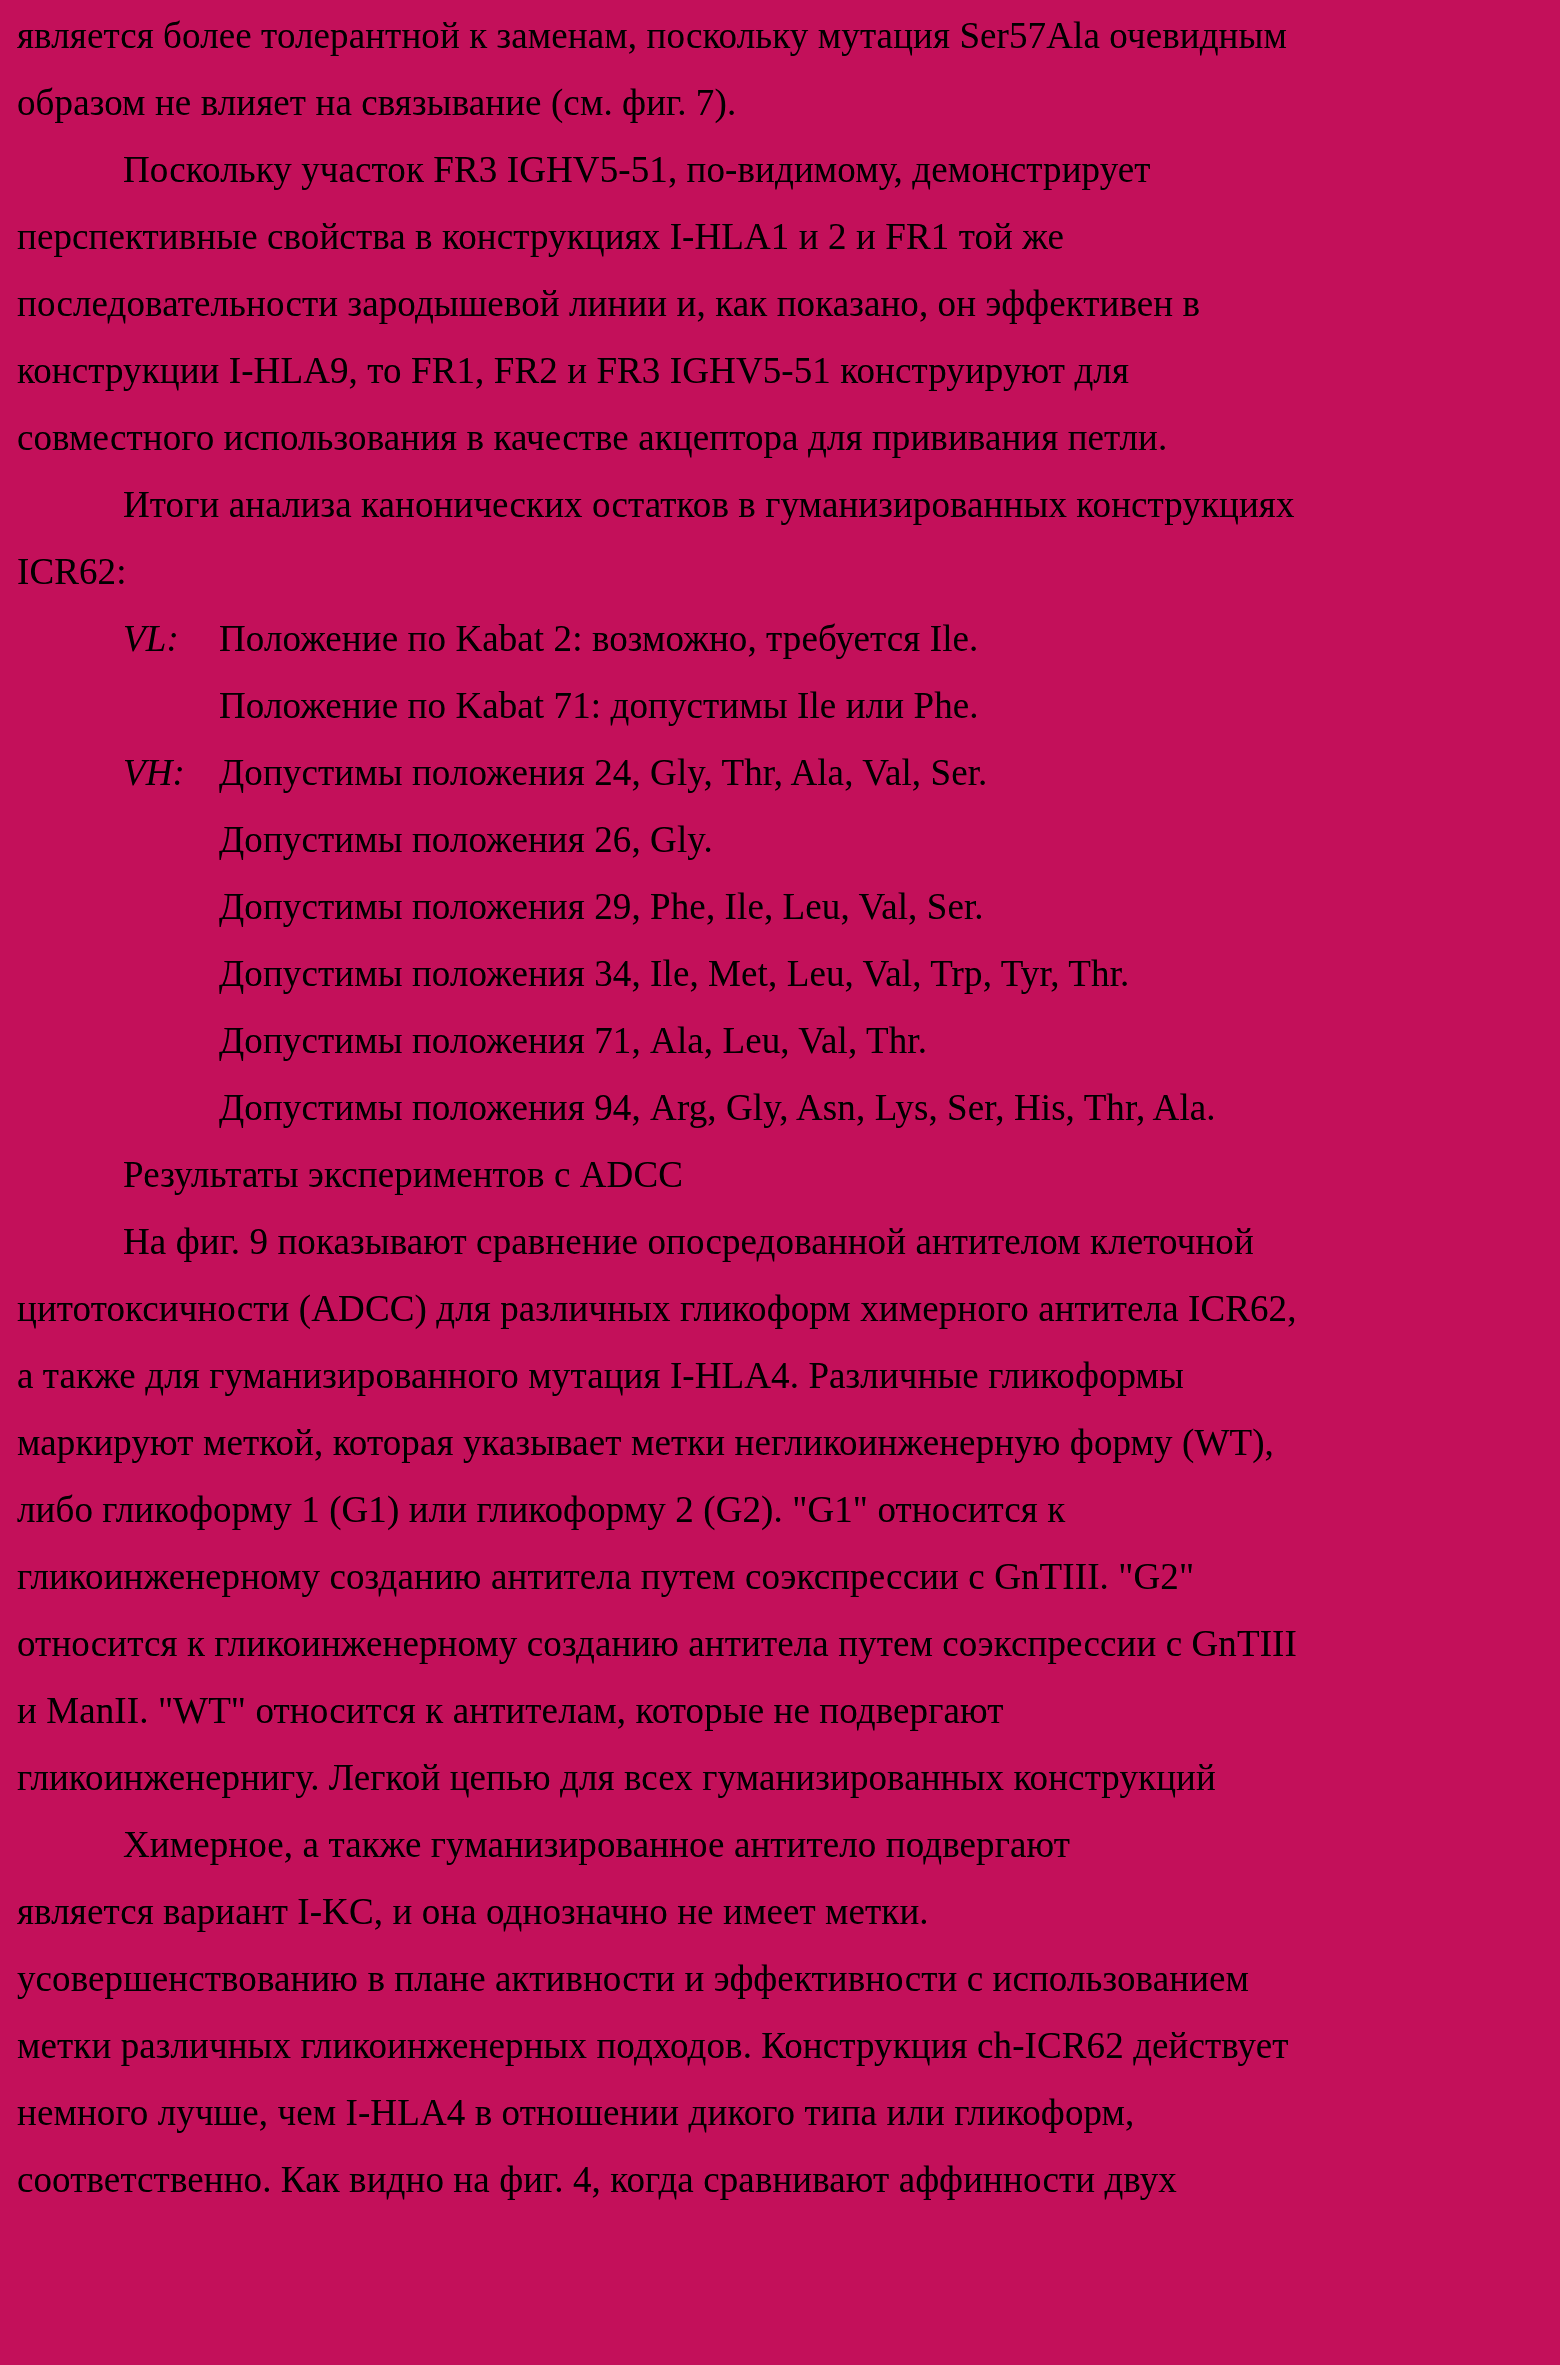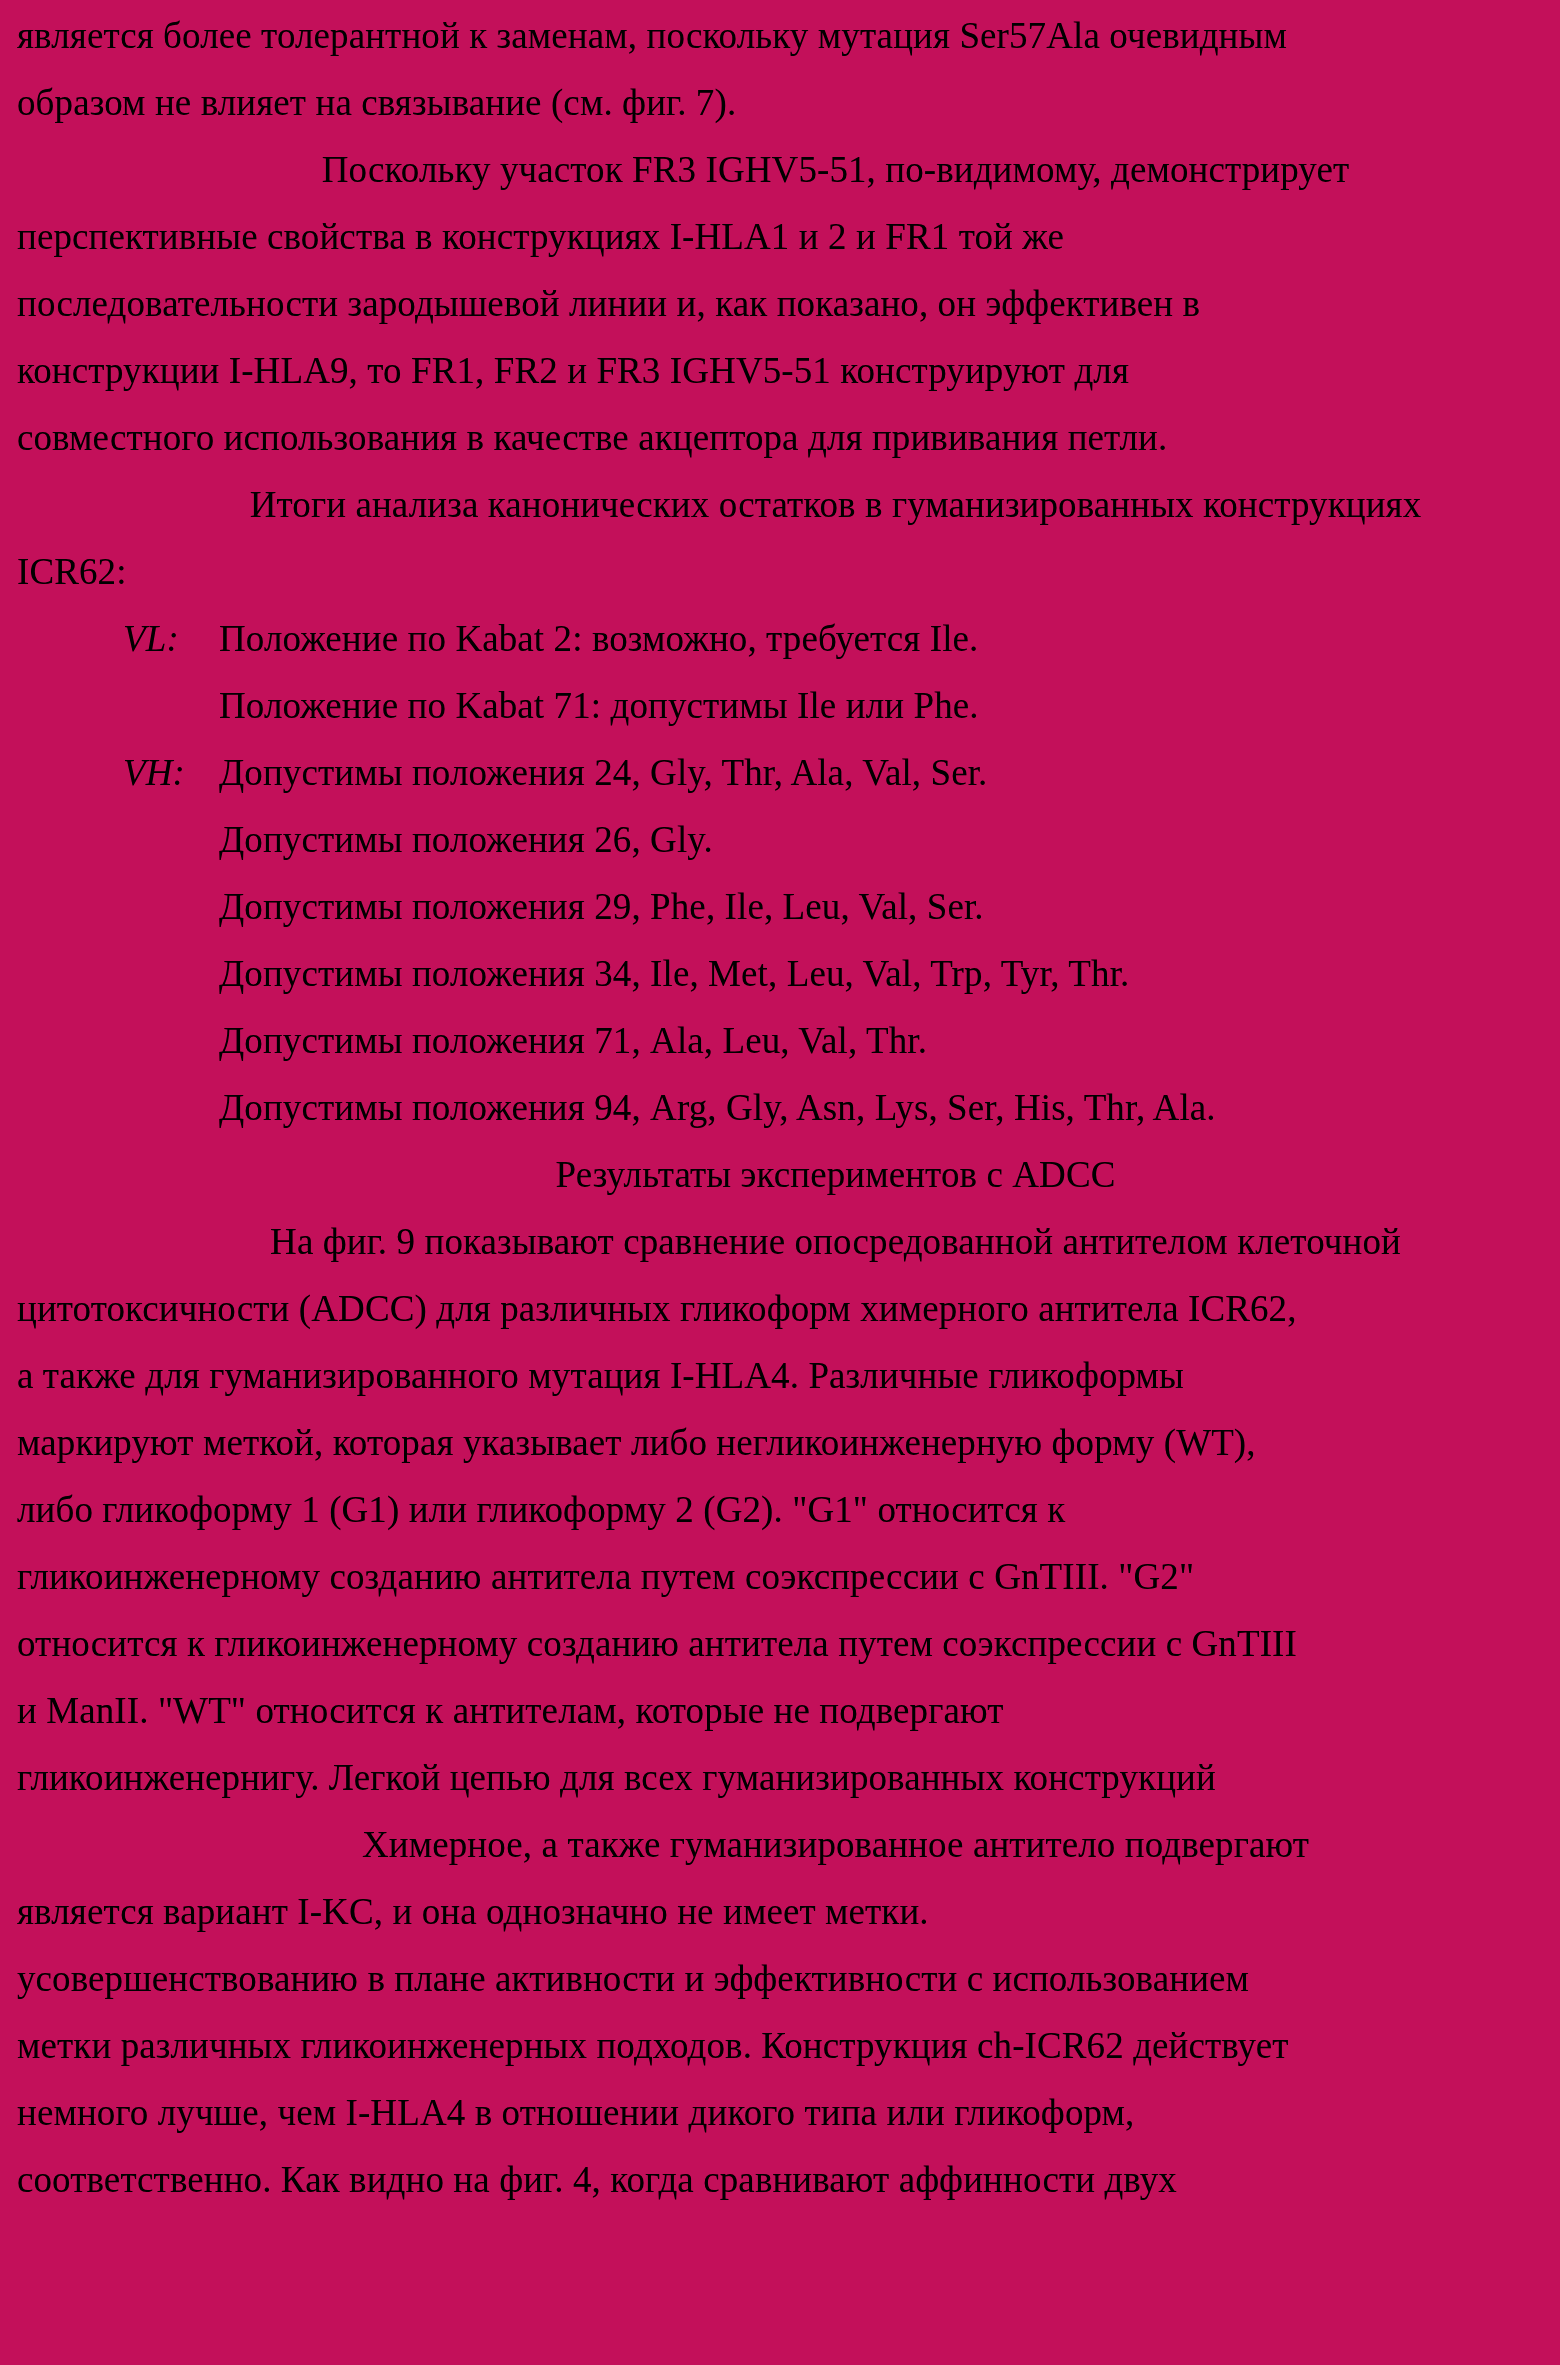--- a/index.html
+++ b/index.html
@@ -37,21 +37,21 @@
     line-height: 67px;
     font-size: 37px;
     letter-spacing: 0.1px;
     white-space: pre;
     font-weight: 400;
   }
   
   .line.first { margin-top: 1.7px; }
 
   
-  .indent-para   { padding-left: 106px; text-align: center; }
+  .indent-para   { padding-left: 106px; }
   .indent-label  { padding-left: 106px; }
   .row-label {
     display: inline-block;
     width: 96px;
     white-space: pre;
     font-style: italic;
   }
   .row-text { display: inline-block; white-space: pre; }
 
   
@@ -84,21 +84,21 @@
     <span class="line indent-label"><span class="row-label"></span><span class="row-text">Допустимы положения 29, Phe, Ile, Leu, Val, Ser.</span></span>
     <span class="line indent-label"><span class="row-label"></span><span class="row-text">Допустимы положения 34, Ile, Met, Leu, Val, Trp, Tyr, Thr.</span></span>
     <span class="line indent-label"><span class="row-label"></span><span class="row-text">Допустимы положения 71, Ala, Leu, Val, Thr.</span></span>
     <span class="line indent-label"><span class="row-label"></span><span class="row-text">Допустимы положения 94, Arg, Gly, Asn, Lys, Ser, His, Thr, Ala.</span></span>
 
     <span class="line indent-para">Результаты экспериментов с ADCC</span>
 
     <span class="line indent-para">На фиг. 9 показывают сравнение опосредованной антителом клеточной</span>
     <span class="line">цитотоксичности (ADCC) для различных гликоформ химерного антитела ICR62,</span>
     <span class="line">а также для гуманизированного мутация I-HLA4. Различные гликоформы</span>
-    <span class="line">маркируют меткой, которая указывает либо негликоинженерную форму (WT),</span>
+    <span class="line">маркируют меткой, которая указывает метки негликоинженерную форму (WT),</span>
     <span class="line">либо гликоформу 1 (G1) или гликоформу 2 (G2). "G1" относится к</span>
     <span class="line">гликоинженерному созданию антитела путем соэкспрессии с GnTIII. "G2"</span>
     <span class="line">относится к гликоинженерному созданию антитела путем соэкспрессии с GnTIII</span>
     <span class="line">и ManII. "WT" относится к антителам, которые не подвергают</span>
     <span class="line">гликоинженернигу. Легкой цепью для всех гуманизированных конструкций</span>
     <span class="line indent-para">Химерное, а также гуманизированное антитело подвергают</span>
 
     <span class="line">является вариант I-KC, и она однозначно не имеет метки.</span>
     <span class="line">усовершенствованию в плане активности и эффективности с использованием</span>
     <span class="line">метки различных гликоинженерных подходов. Конструкция ch-ICR62 действует</span>

